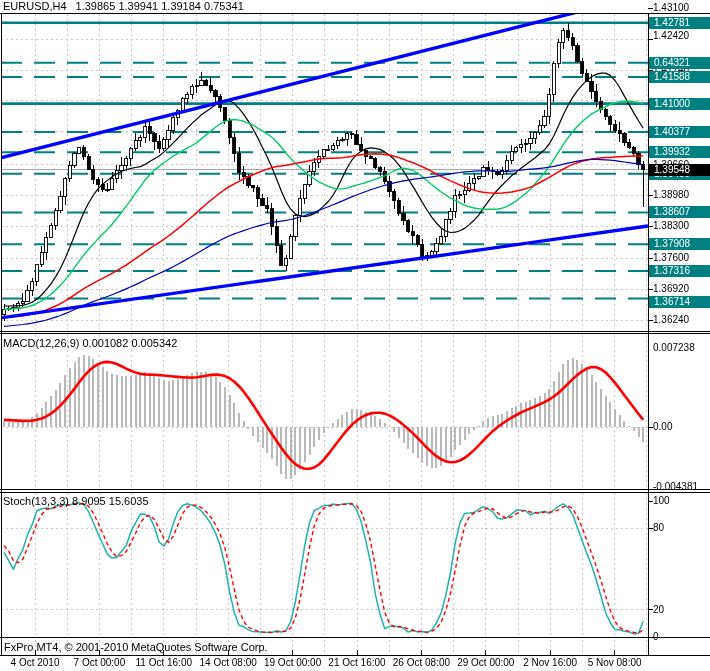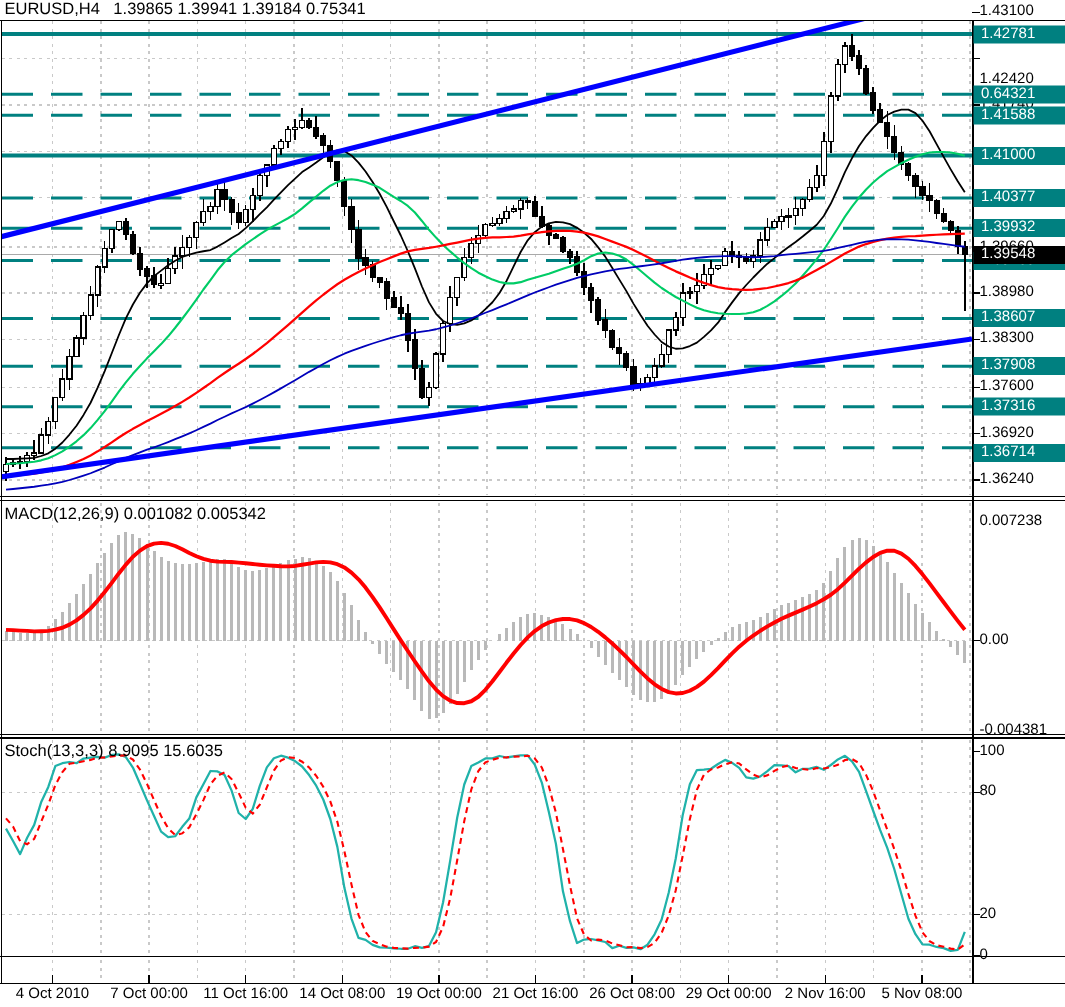--- a/index.html
+++ b/index.html
@@ -603,24 +603,25 @@
       </g>
     </svg>
 
   <div class="titlebar">
     <span class="sym">EURUSD,H4</span><span>1.39865 1.39941 1.39184 0.75341</span>
   </div>
 
   <div class="ind-title" style="top:337px">MACD(12,26,9) 0.001082 0.005342</div>
   <div class="ind-title" style="top:495px">Stoch(13,3,3) 8.9095 15.6035</div>
 
+  <div class="footer">FxPro MT4, © 2001-2010 MetaQuotes Software Corp.</div>
 
   <div id="price-axis">
       <div class="axis-label axis-plain" style="top: 2.18182px;">1.43100</div>
-      <div class="axis-label axis-plain" style="top: 47px;">1.42420</div>
+      <div class="axis-label axis-plain" style="top: 30px;">1.42420</div>
       <div class="axis-label axis-plain" style="top: 64px;">1.41740</div>
       <div class="axis-label axis-plain" style="top: 158.545px;">1.39660</div>
       <div class="axis-label axis-plain" style="top: 189.455px;">1.38980</div>
       <div class="axis-label axis-plain" style="top: 220.364px;">1.38300</div>
       <div class="axis-label axis-plain" style="top: 252.182px;">1.37600</div>
       <div class="axis-label axis-plain" style="top: 283.091px;">1.36920</div>
       <div class="axis-label axis-plain" style="top: 314px;">1.36240</div>
       <div class="axis-label axis-box" style="top: 16.6818px; background: rgb(0, 128, 128);">1.42781</div>
       <div class="axis-label axis-box" style="top: 56.8182px; background: rgb(0, 128, 128);">0.64321</div>
       <div class="axis-label axis-box" style="top: 70.9091px; background: rgb(0, 128, 128);">1.41588</div>

